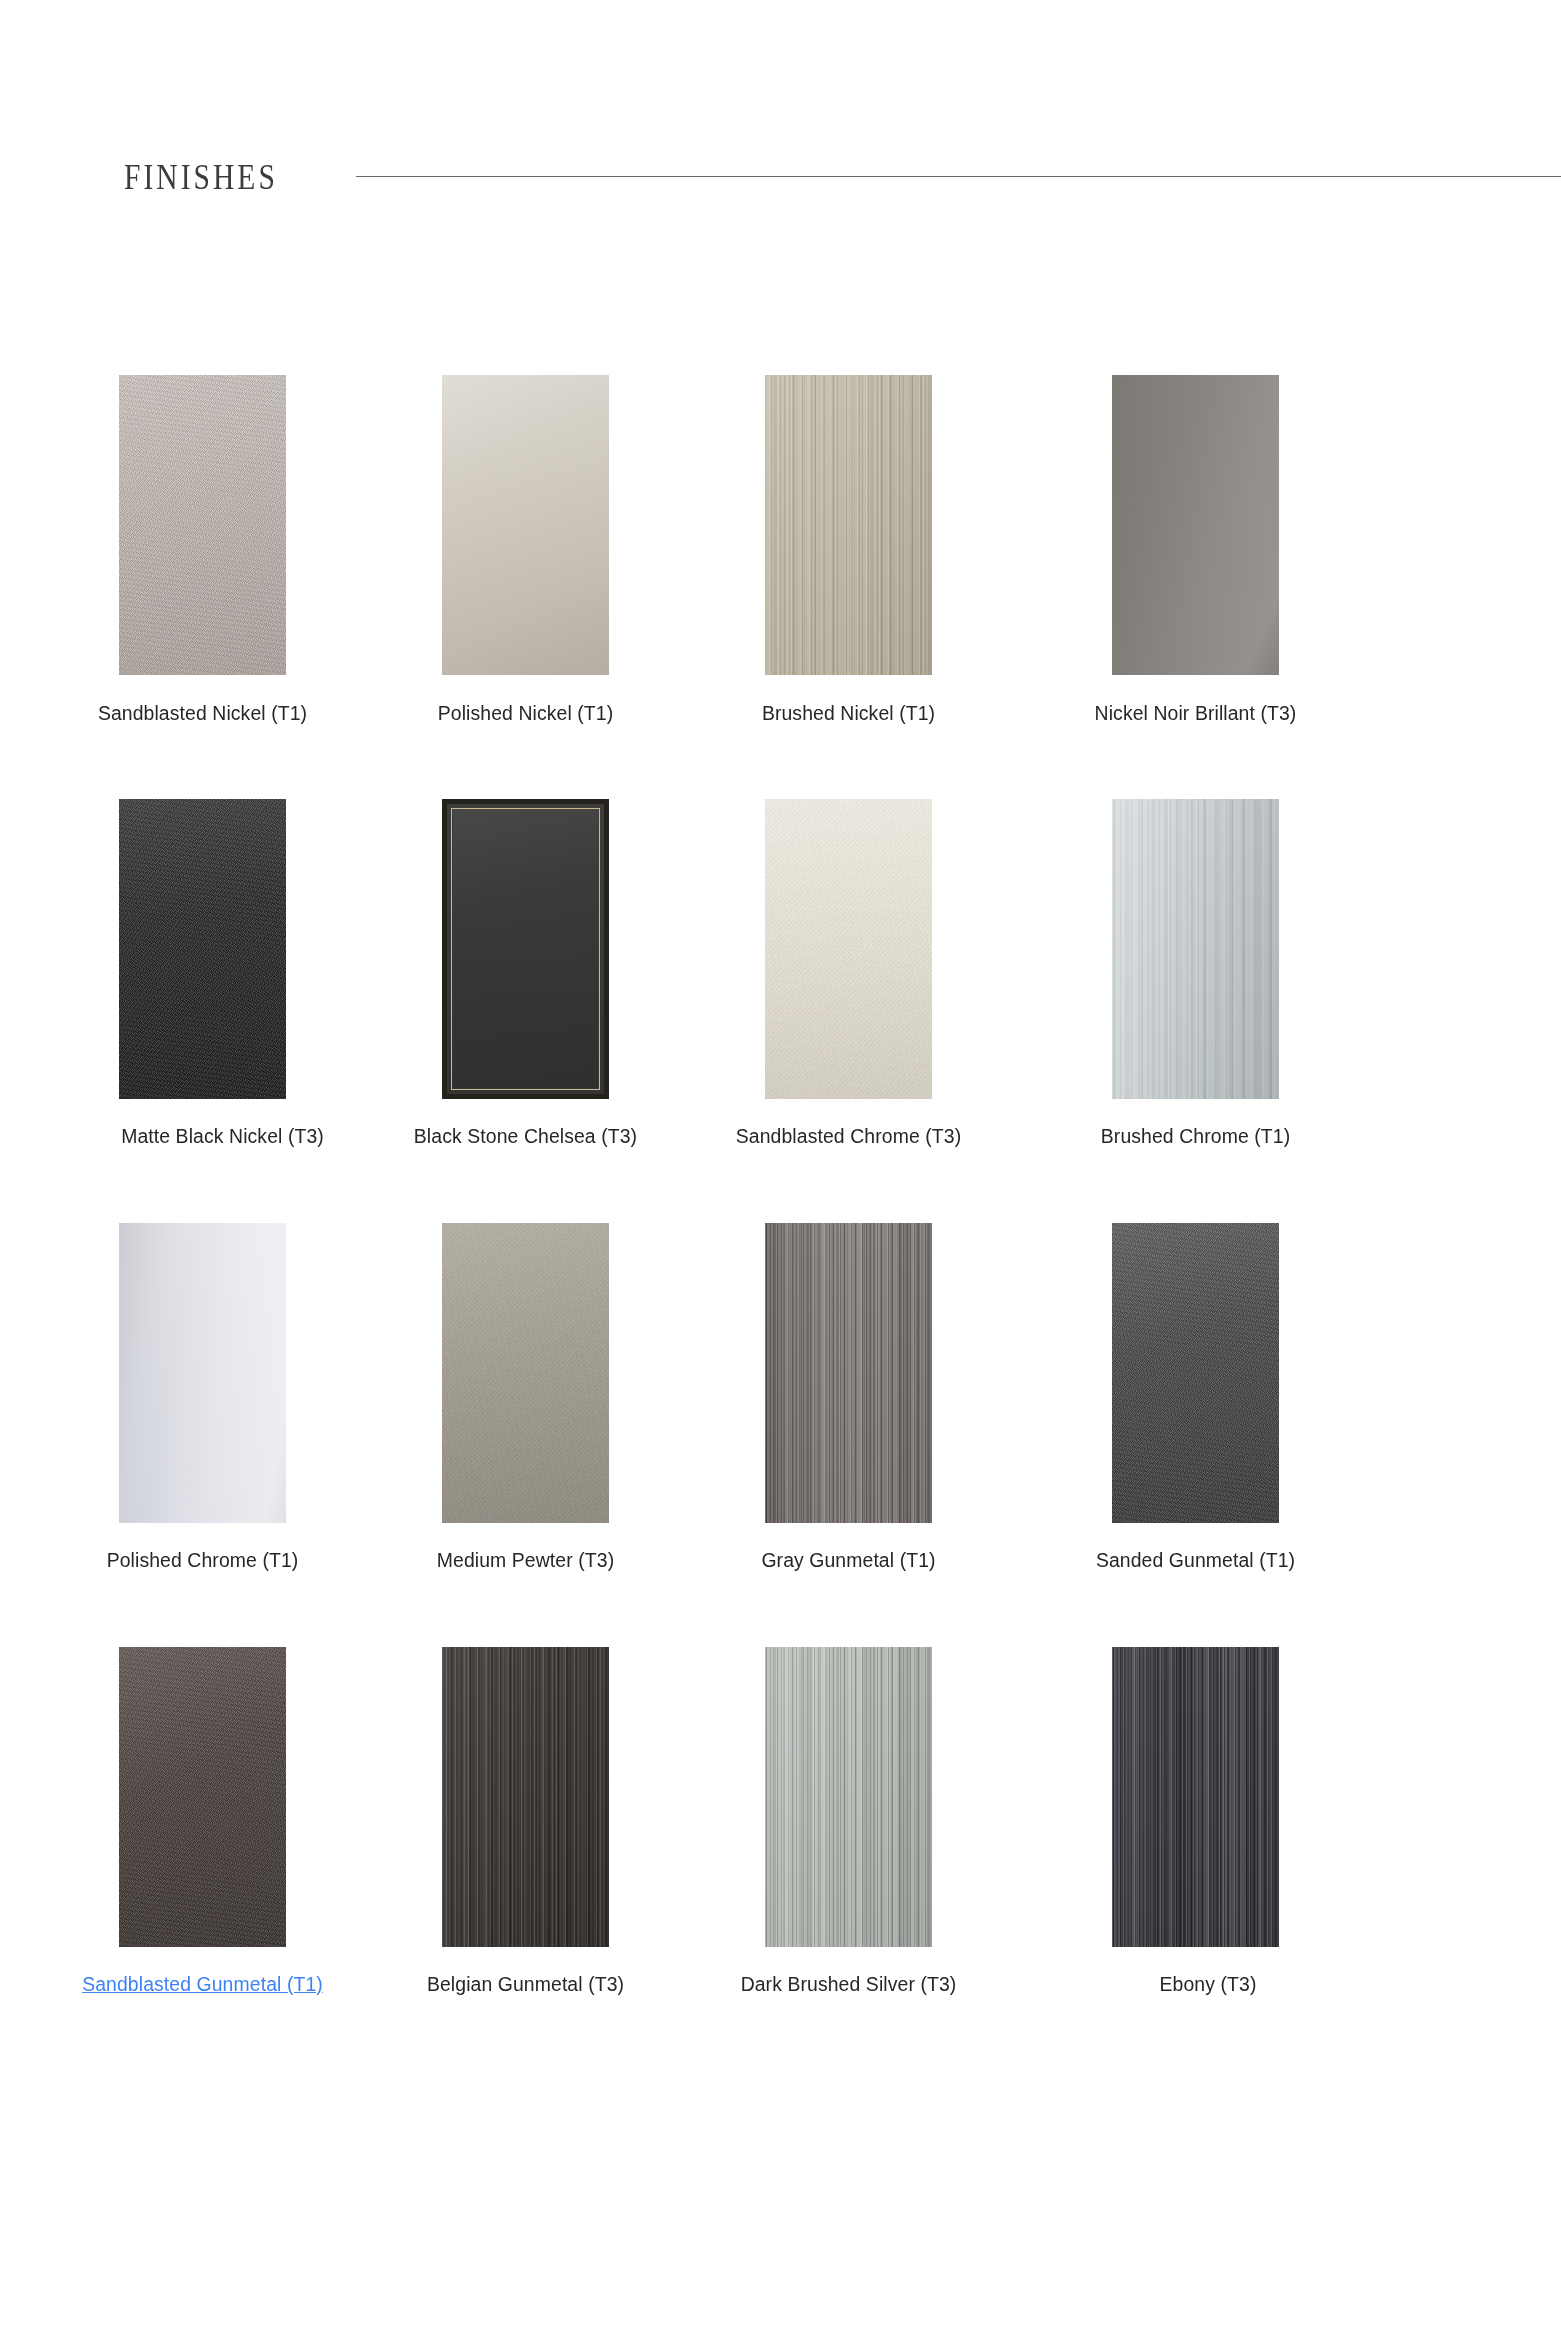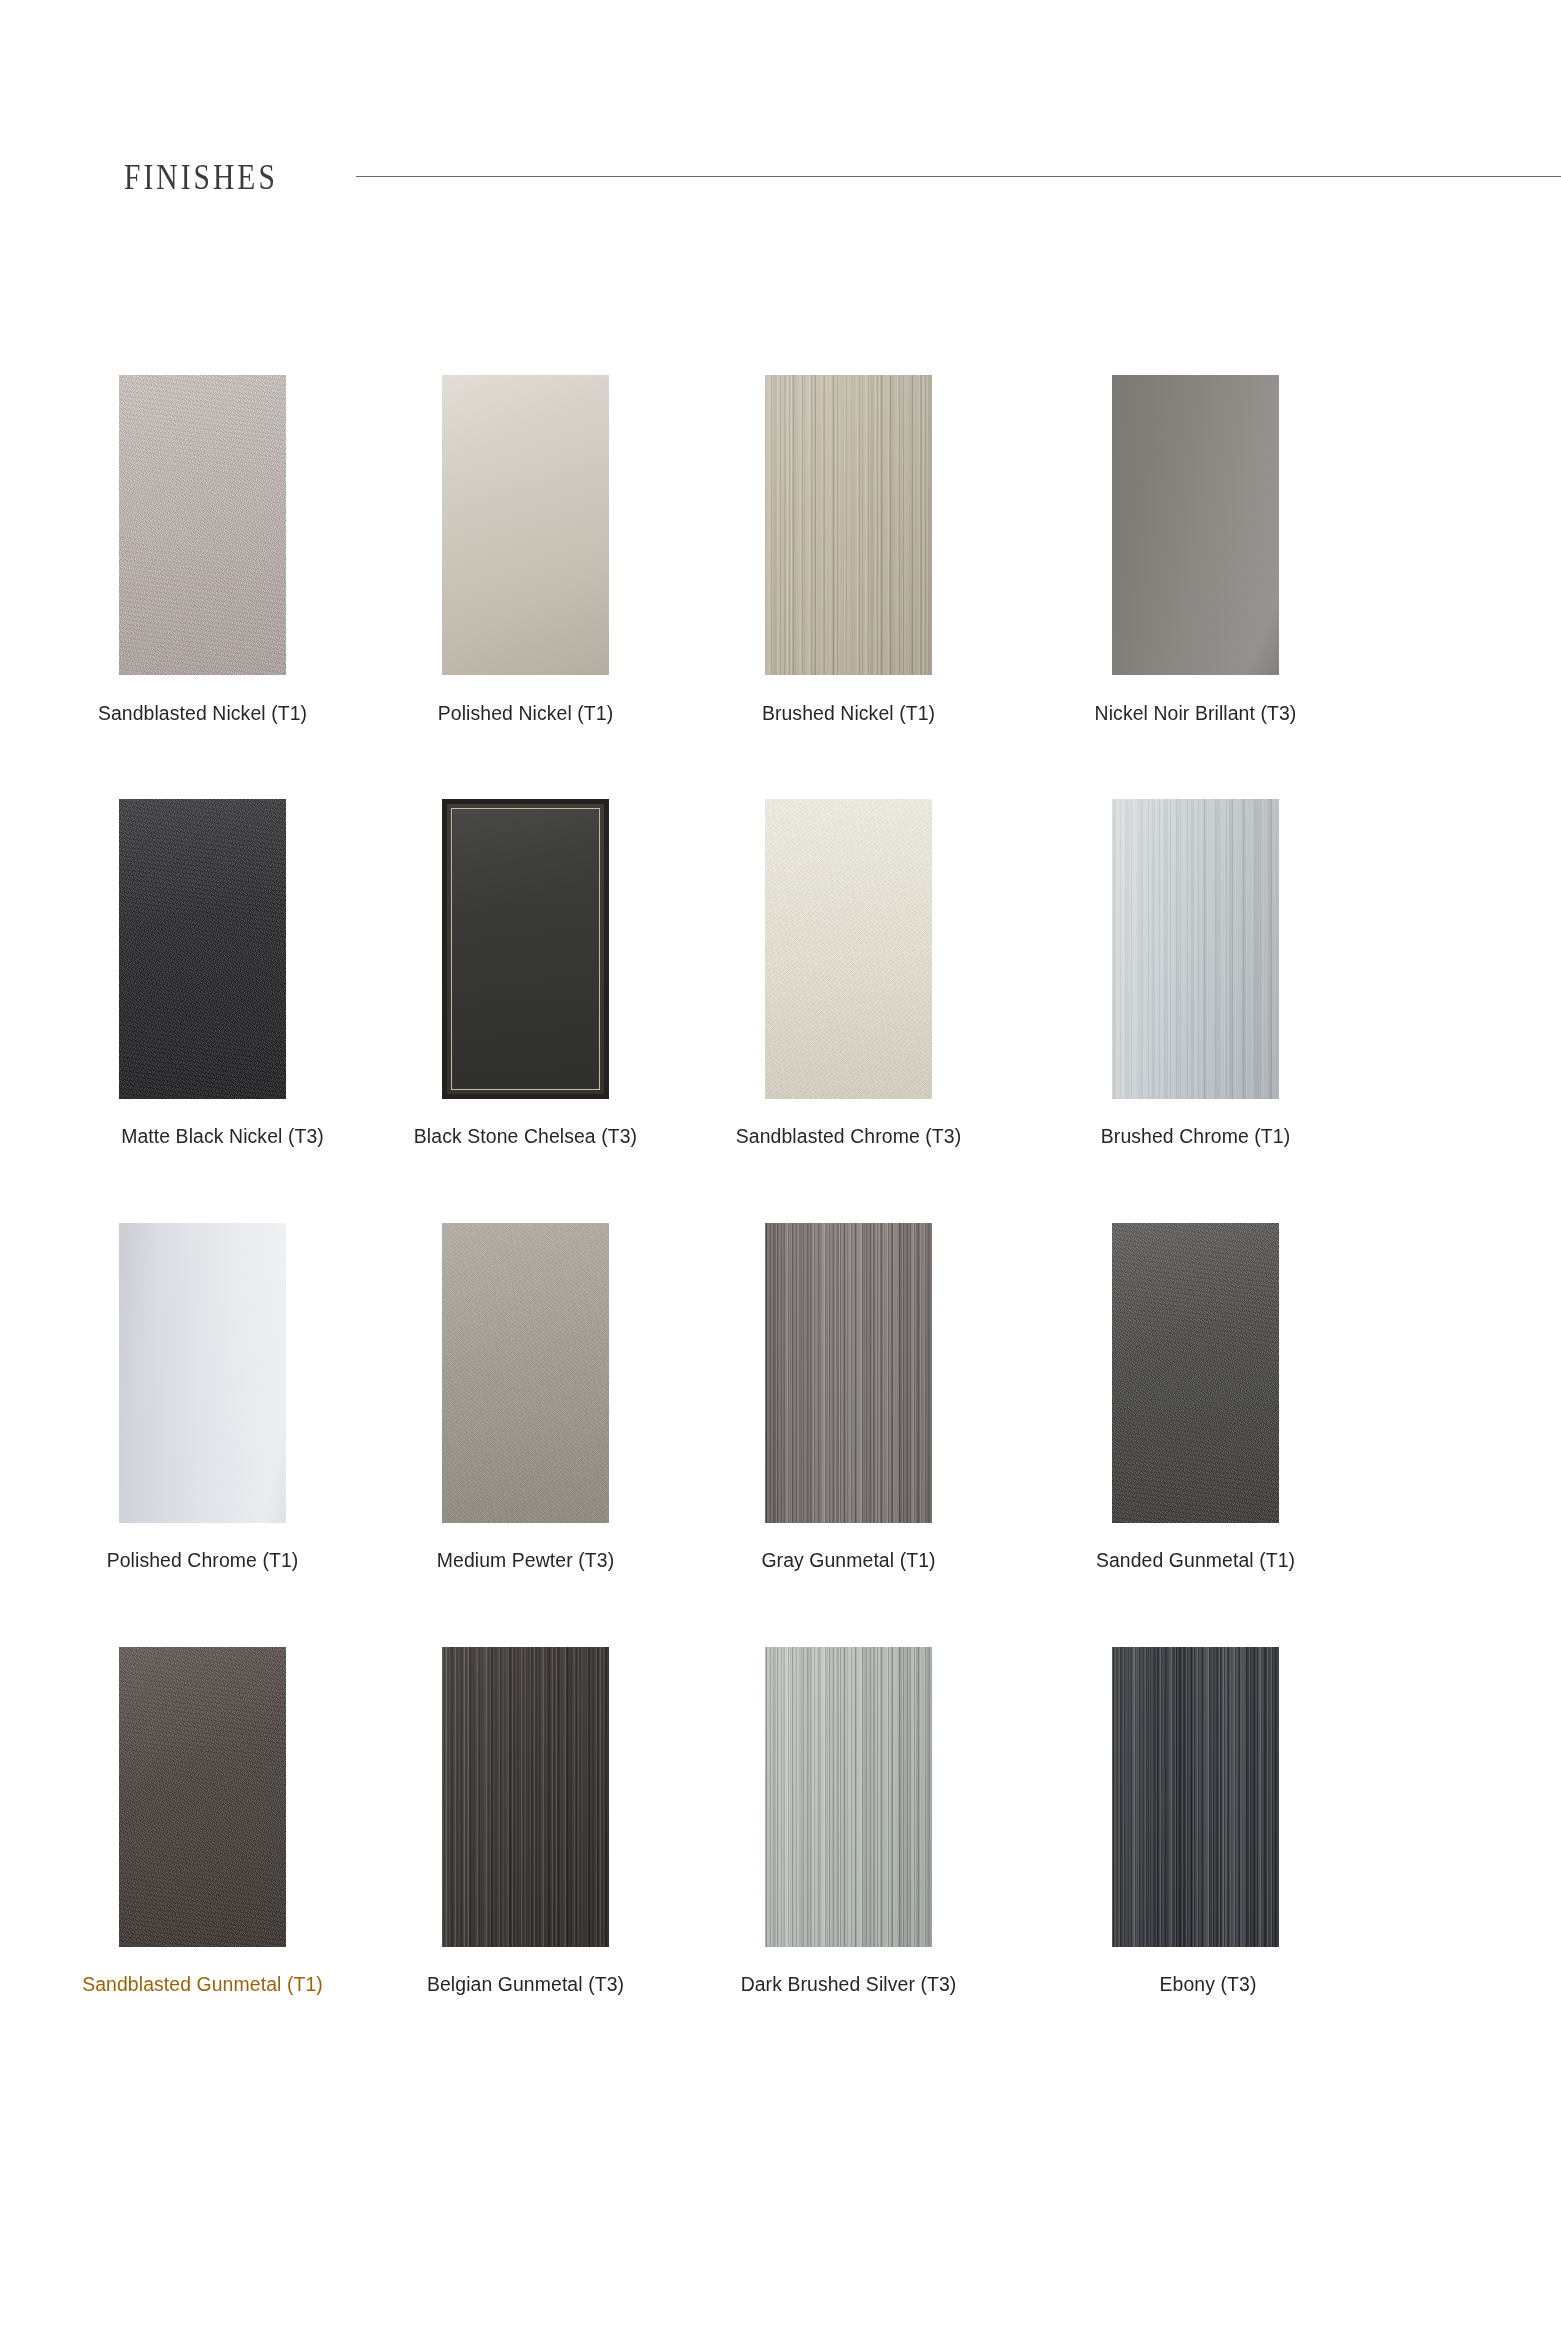--- a/index.html
+++ b/index.html
@@ -331,21 +331,21 @@
         </div>
         <div class="label" style="color: rgb(38, 38, 38);">Sanded Gunmetal (T1)</div>
       </div>
     </div>
     <div class="row">
       <div class="cell">
         <div class="swatch" style="background: linear-gradient(rgb(86, 76, 72) 0%, rgb(71, 64, 60) 100%);">
           <div class="tex tex-sand"></div>
           <div class="sheen" style="background-image: linear-gradient(155deg, rgba(255, 255, 255, 0.1) 0%, rgba(0, 0, 0, 0) 42%, rgba(0, 0, 0, 0.12) 100%);"></div>
         </div>
-        <div class="label" style="color: #a16207;">Sandblasted Gunmetal (T1)</div>
+        <div class="label" style="color: #3b82f6; text-decoration: underline;">Sandblasted Gunmetal (T1)</div>
       </div>
       <div class="cell">
         <div class="swatch" style="background: linear-gradient(rgb(58, 53, 50) 0%, rgb(46, 42, 39) 100%);">
           <div class="tex tex-brushed"></div>
           <div class="sheen" style="background-image: linear-gradient(95deg, rgba(255, 255, 255, 0.05) 0%, rgba(0, 0, 0, 0) 45%, rgba(0, 0, 0, 0.1) 100%);"></div>
         </div>
         <div class="label" style="color: rgb(38, 38, 38);">Belgian Gunmetal (T3)</div>
       </div>
       <div class="cell">
         <div class="swatch" style="background: linear-gradient(rgb(182, 188, 182) 0%, rgb(165, 172, 166) 100%);">

